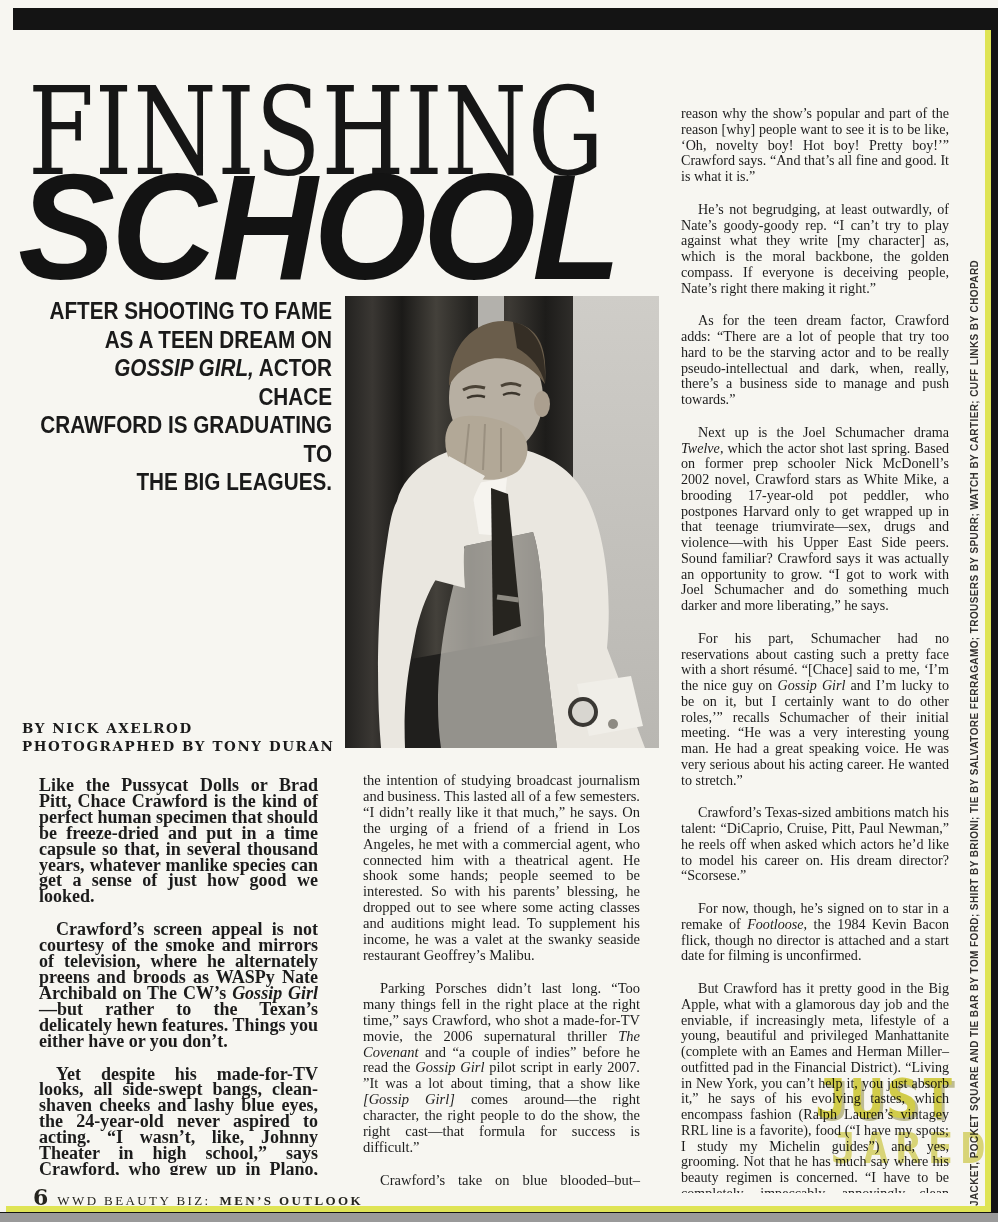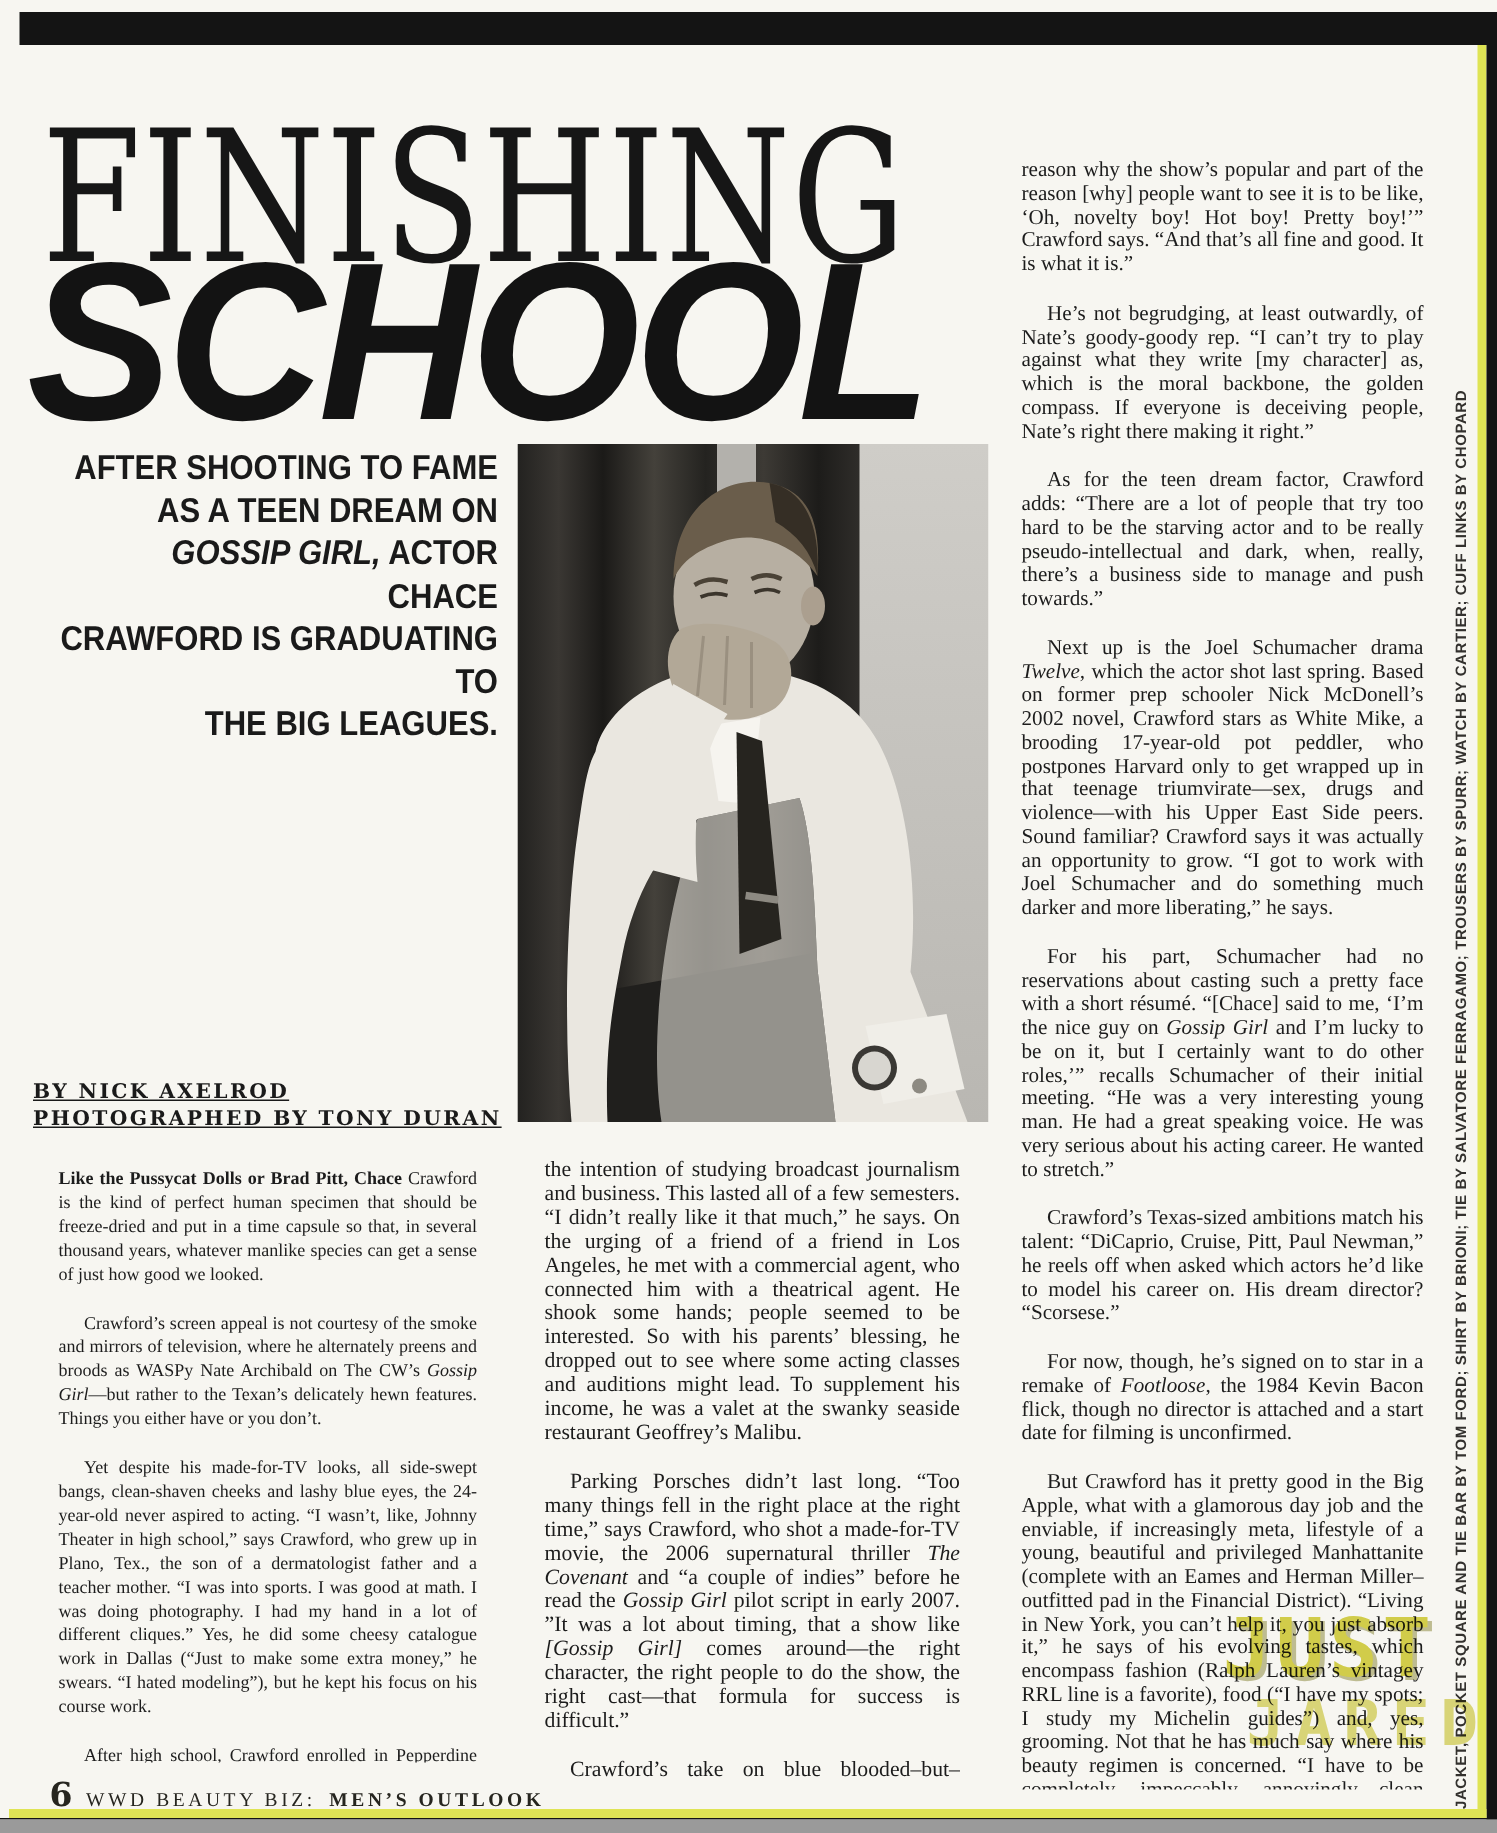--- a/index.html
+++ b/index.html
@@ -28,27 +28,27 @@
     transform:scaleX(0.97); transform-origin:0 0; white-space:nowrap;
   }
   .subtitle {
     position:absolute; left:6px; top:297px; width:326px; text-align:right;
     font-family:"Liberation Sans", sans-serif; font-weight:700; font-size:23px; line-height:28.5px;
     color:#1a1a1a; transform:scaleX(0.9); transform-origin:100% 0;
   }
   .byline {
     position:absolute; left:22px; top:719px;
     font-family:"DejaVu Serif", serif; font-weight:700; font-size:13.5px; line-height:18px;
-    letter-spacing:1.6px; color:#1a1a1a;text-decoration:underline;
+    letter-spacing:1.6px; color:#1a1a1a;
   }
   
   .col { position:absolute; overflow:hidden; text-align:justify; }
   .col p { margin:17px; }
   .col p.indent { text-indent:17px; }
-  .col-1 { left:22px;  top:761px; width:313px; height:414px; font-size:12px; line-height:15.9px; }
+  .col-1 { left:22px;  top:761px; width:313px; height:414px; font-size:18px; line-height:15.9px;font-weight:bold; }
   .col-2 { left:346px; top:756px; width:311px; height:434px; font-size:14.5px; line-height:15.9px; }
   .col-3 { left:664px; top:89px;  width:302px; height:1104px; font-size:14.1px; line-height:15.75px; }
   .endmark { text-align:right; margin-top:-15.75px; font-weight:700; font-size:15px; }
 
   
   .photo { position:absolute; left:345px; top:296px; width:314px; height:452px; }
 
   
   .footer { position:absolute; left:33px; top:1184px; display:flex; align-items:baseline; gap:9px; color:#26251f; }
   .footer .page-num { font-family:"DejaVu Serif", serif; font-weight:700; font-size:22px; }

